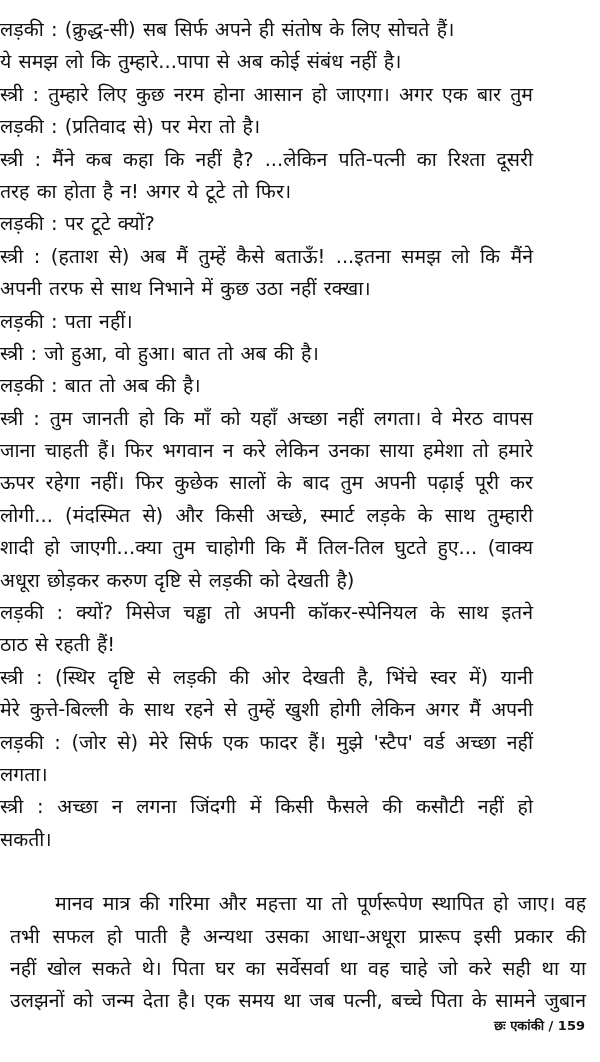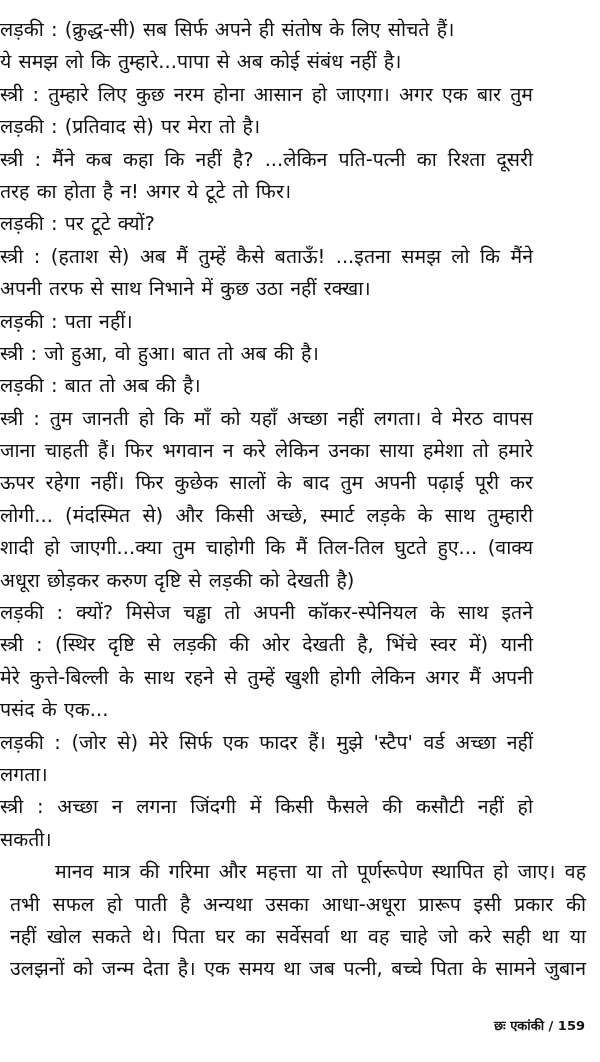--- a/index.html
+++ b/index.html
@@ -9,21 +9,21 @@
     font-family: "DejaVu Sans", sans-serif;
   }
   .page { position: absolute; left: 0; top: 14px; width: 600px; }
   .dialogue { position: relative; width: 533px; }
   .line {
     font-size: 19.5px; line-height: 32.4px; height: 32.4px;
     white-space: nowrap; text-align: justify; text-align-last: justify;
     letter-spacing: 0px; word-spacing: 1px;
   }
   .line.last { text-align-last: left; }
-  .prose { margin-left: 10px; width: 576px; }
+  .prose { margin-left: 10px; width: 576px; margin-top: 32px; }
   .prose .indent { padding-left: 45px; }
   .footer {
     position: absolute; right: 15px; top: 1016px;
     font-size: 13px; font-weight: bold; white-space: nowrap;
   }
 </style>
 </head>
 <body>
 
 <div class="page">
@@ -40,23 +40,23 @@
       <div class="line last">लड़की : पता नहीं।</div>
       <div class="line last">स्त्री : जो हुआ, वो हुआ। बात तो अब की है।</div>
       <div class="line last">लड़की : बात तो अब की है।</div>
       <div class="line">स्त्री : तुम जानती हो कि माँ को यहाँ अच्छा नहीं लगता। वे मेरठ वापस</div>
       <div class="line">जाना चाहती हैं। फिर भगवान न करे लेकिन उनका साया हमेशा तो हमारे</div>
       <div class="line">ऊपर रहेगा नहीं। फिर कुछेक सालों के बाद तुम अपनी पढ़ाई पूरी कर</div>
       <div class="line">लोगी... (मंदस्मित से) और किसी अच्छे, स्मार्ट लड़के के साथ तुम्हारी</div>
       <div class="line">शादी हो जाएगी...क्या तुम चाहोगी कि मैं तिल-तिल घुटते हुए... (वाक्य</div>
       <div class="line last">अधूरा छोड़कर करुण दृष्टि से लड़की को देखती है)</div>
       <div class="line">लड़की : क्यों? मिसेज चड्ढा तो अपनी कॉकर-स्पेनियल के साथ इतने</div>
+      <div class="line last">ठाठ से रहती हैं!</div>
       <div class="line">स्त्री : (स्थिर दृष्टि से लड़की की ओर देखती है, भिंचे स्वर में) यानी</div>
       <div class="line">मेरे कुत्ते-बिल्ली के साथ रहने से तुम्हें खुशी होगी लेकिन अगर मैं अपनी</div>
-      <div class="line last">पसंद के एक...</div>
       <div class="line">लड़की : (जोर से) मेरे सिर्फ एक फादर हैं। मुझे 'स्टैप' वर्ड अच्छा नहीं</div>
       <div class="line last">लगता।</div>
       <div class="line">स्त्री : अच्छा न लगना जिंदगी में किसी फैसले की कसौटी नहीं हो</div>
       <div class="line last">सकती।</div>
     </div>
   <div class="prose" id="prose">
       <div class="line indent">मानव मात्र की गरिमा और महत्ता या तो पूर्णरूपेण स्थापित हो जाए। वह</div>
       <div class="line">तभी सफल हो पाती है अन्यथा उसका आधा-अधूरा प्रारूप इसी प्रकार की</div>
       <div class="line">नहीं खोल सकते थे। पिता घर का सर्वेसर्वा था वह चाहे जो करे सही था या</div>
       <div class="line">उलझनों को जन्म देता है। एक समय था जब पत्नी, बच्चे पिता के सामने जुबान</div>

